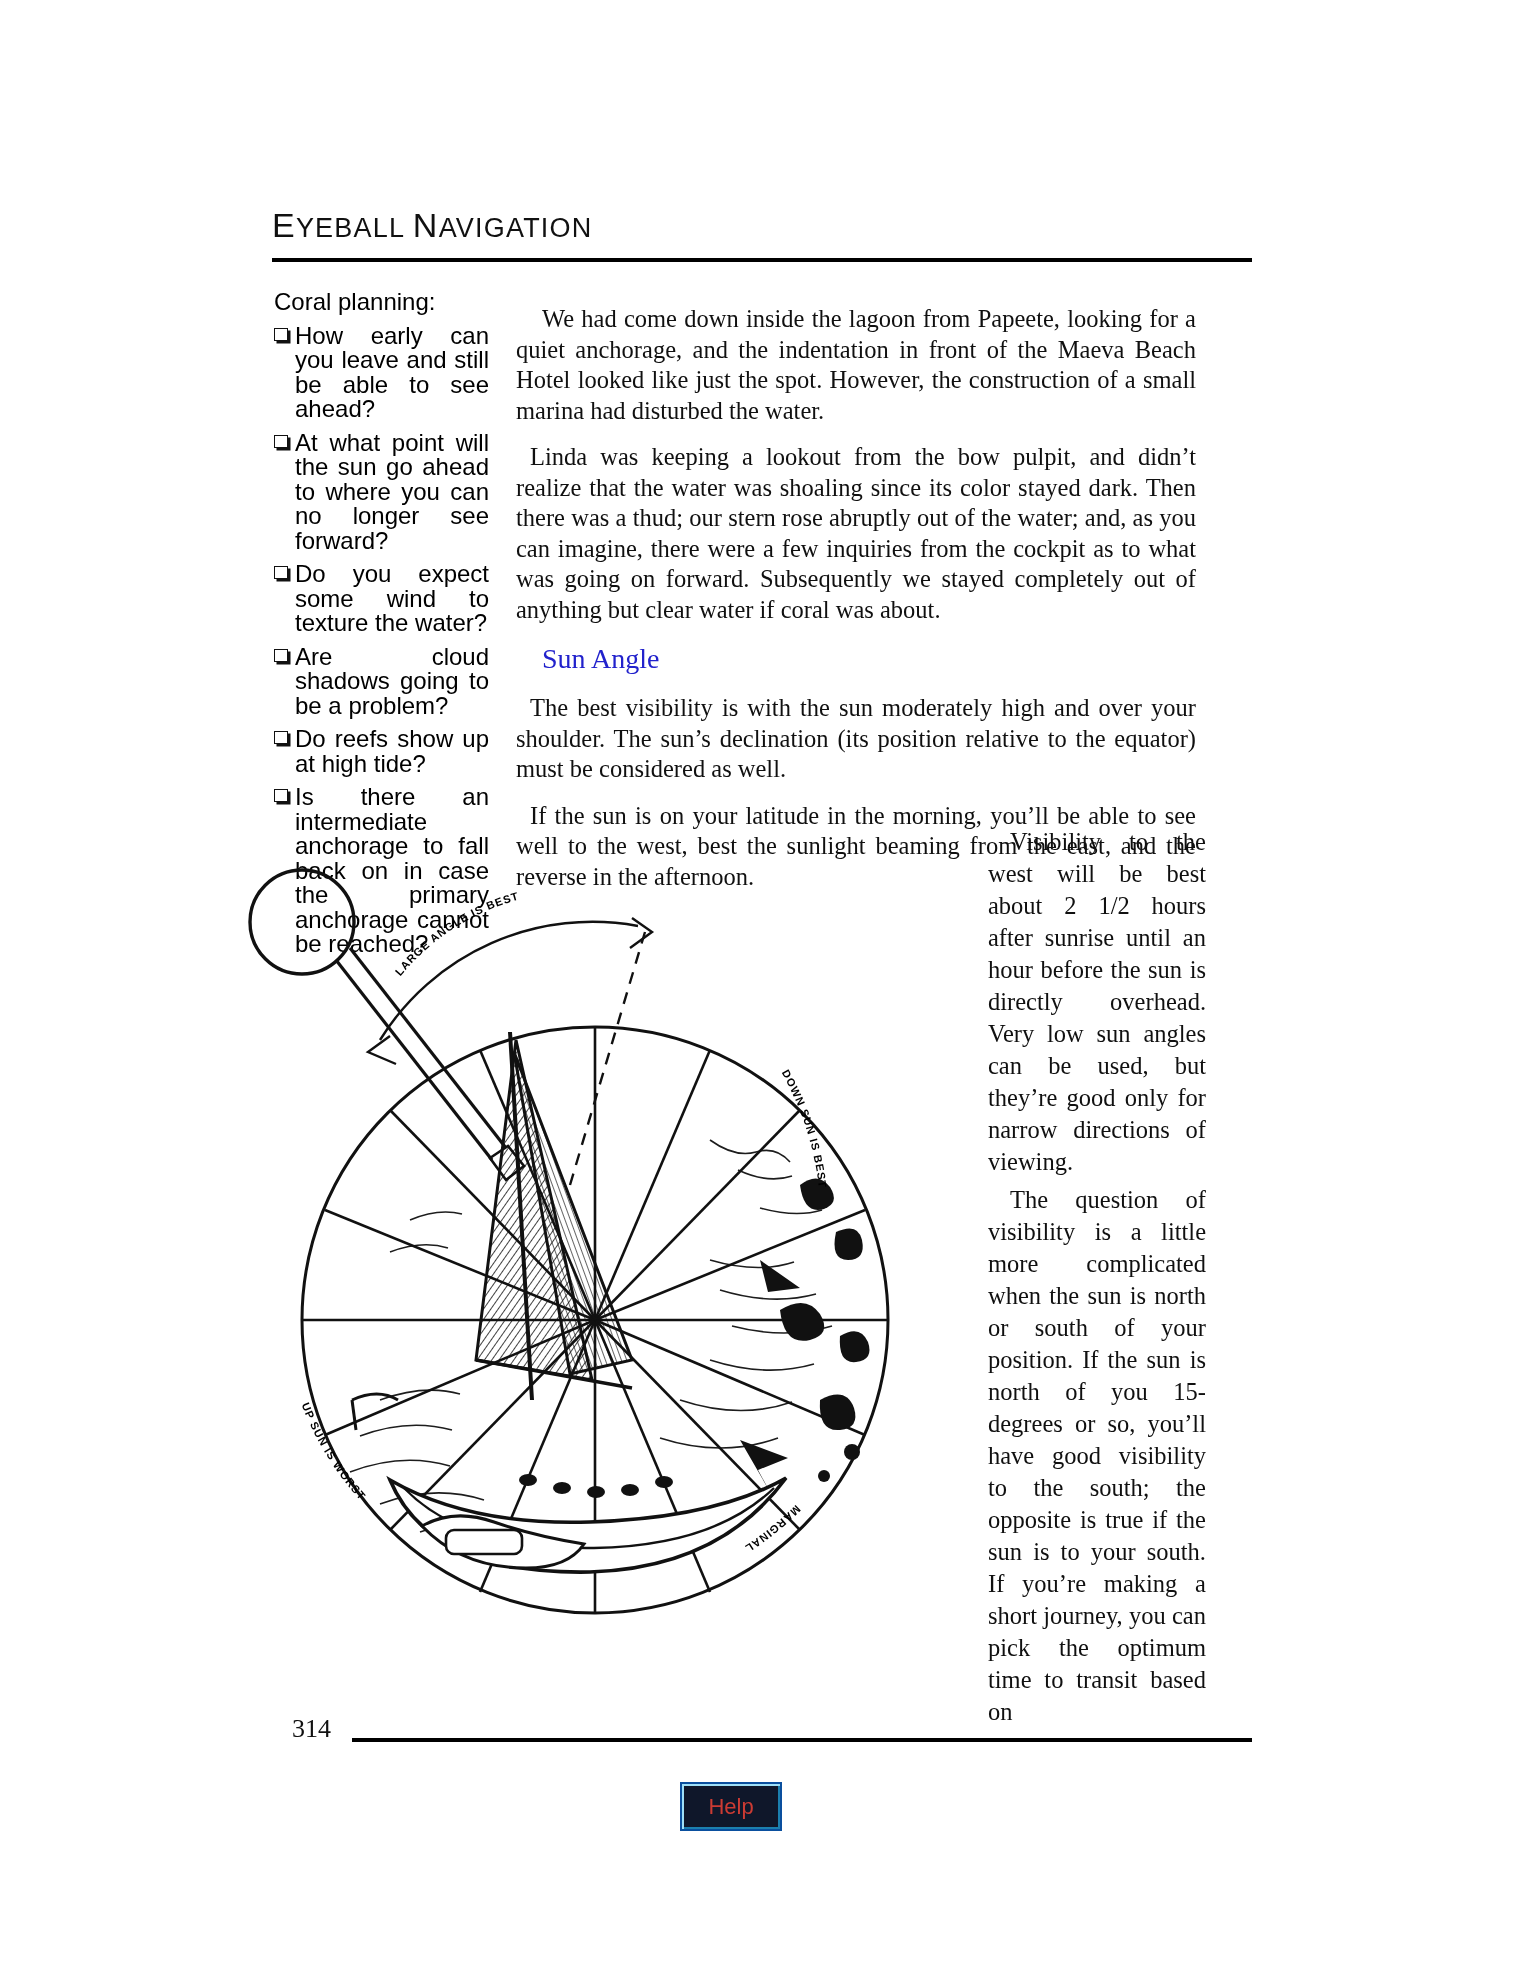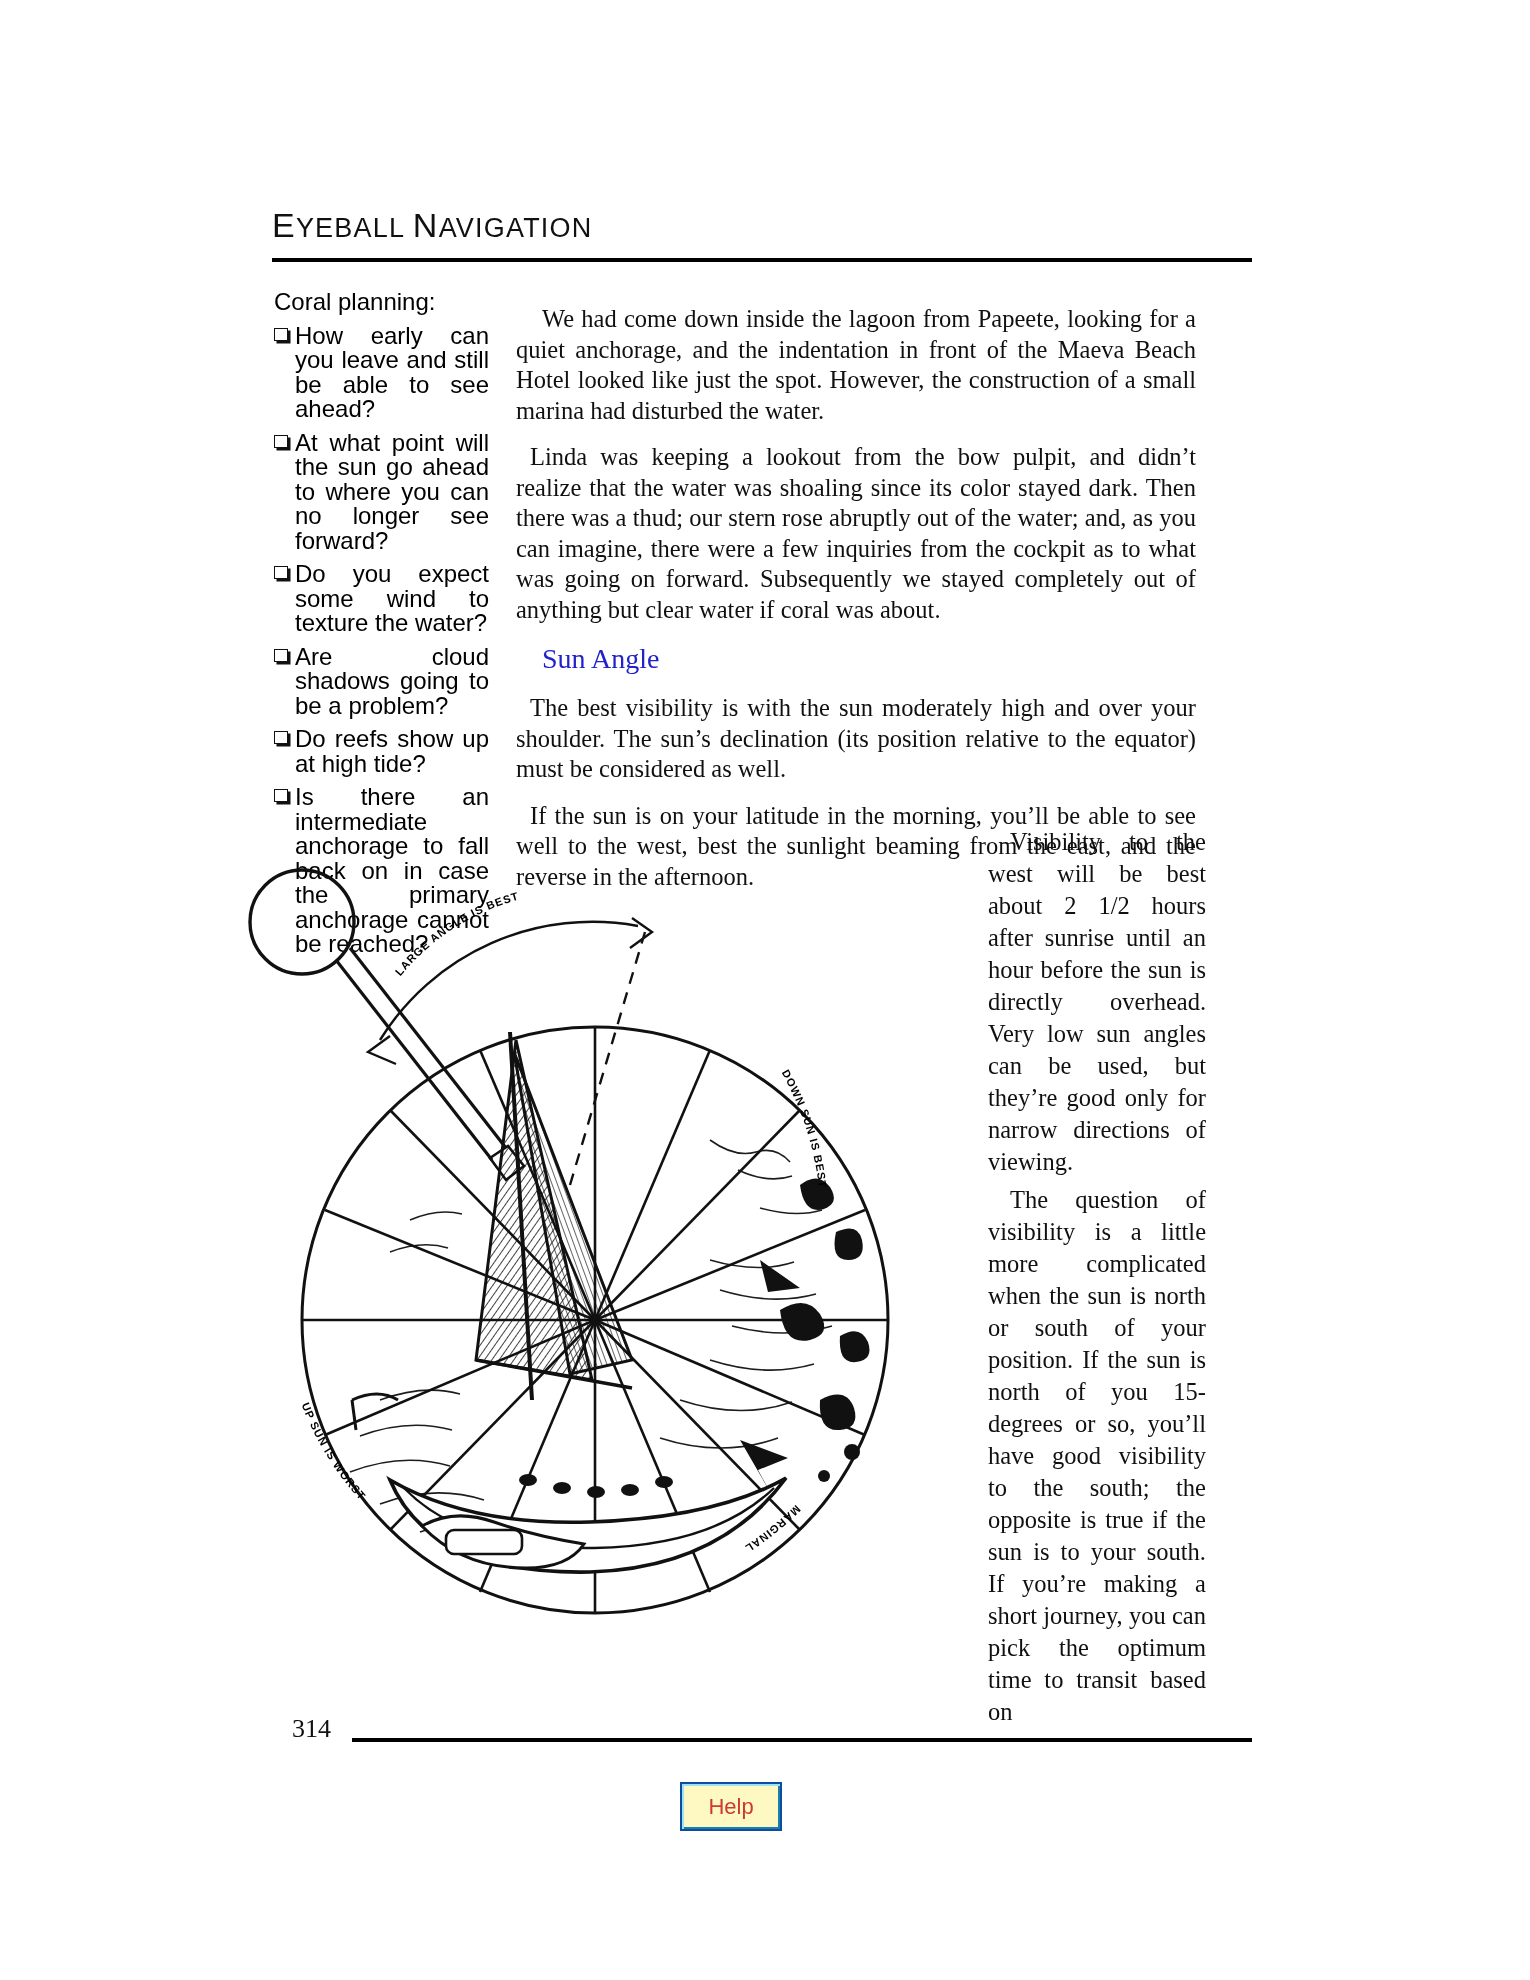--- a/index.html
+++ b/index.html
@@ -73,21 +73,21 @@
   .pagenum{
     position:absolute;left:292px;top:1714px;
     font-size:26px;color:#111;
   }
   .foot-rule{
     position:absolute;left:352px;top:1738px;width:900px;height:4px;background:#000;
   }
 
   .helpbtn{
     position:absolute;left:680px;top:1782px;width:98px;height:45px;
-    background:#fef9c3;
+    background:#0f172a;
     border:2px solid #0a4f9e;
     box-shadow:inset 2px 2px 0 0 #9fe0f7, inset -2px -2px 0 0 #1b7fae;
     color:#cc3b33;font-family:"Liberation Sans",sans-serif;font-size:22px;
     display:flex;align-items:center;justify-content:center;
     cursor:pointer;user-select:none;
   }
 
   .lbl{font-family:"Liberation Sans",sans-serif;font-size:11px;letter-spacing:1px;fill:#000;font-weight:bold;}
 </style>
 </head>

